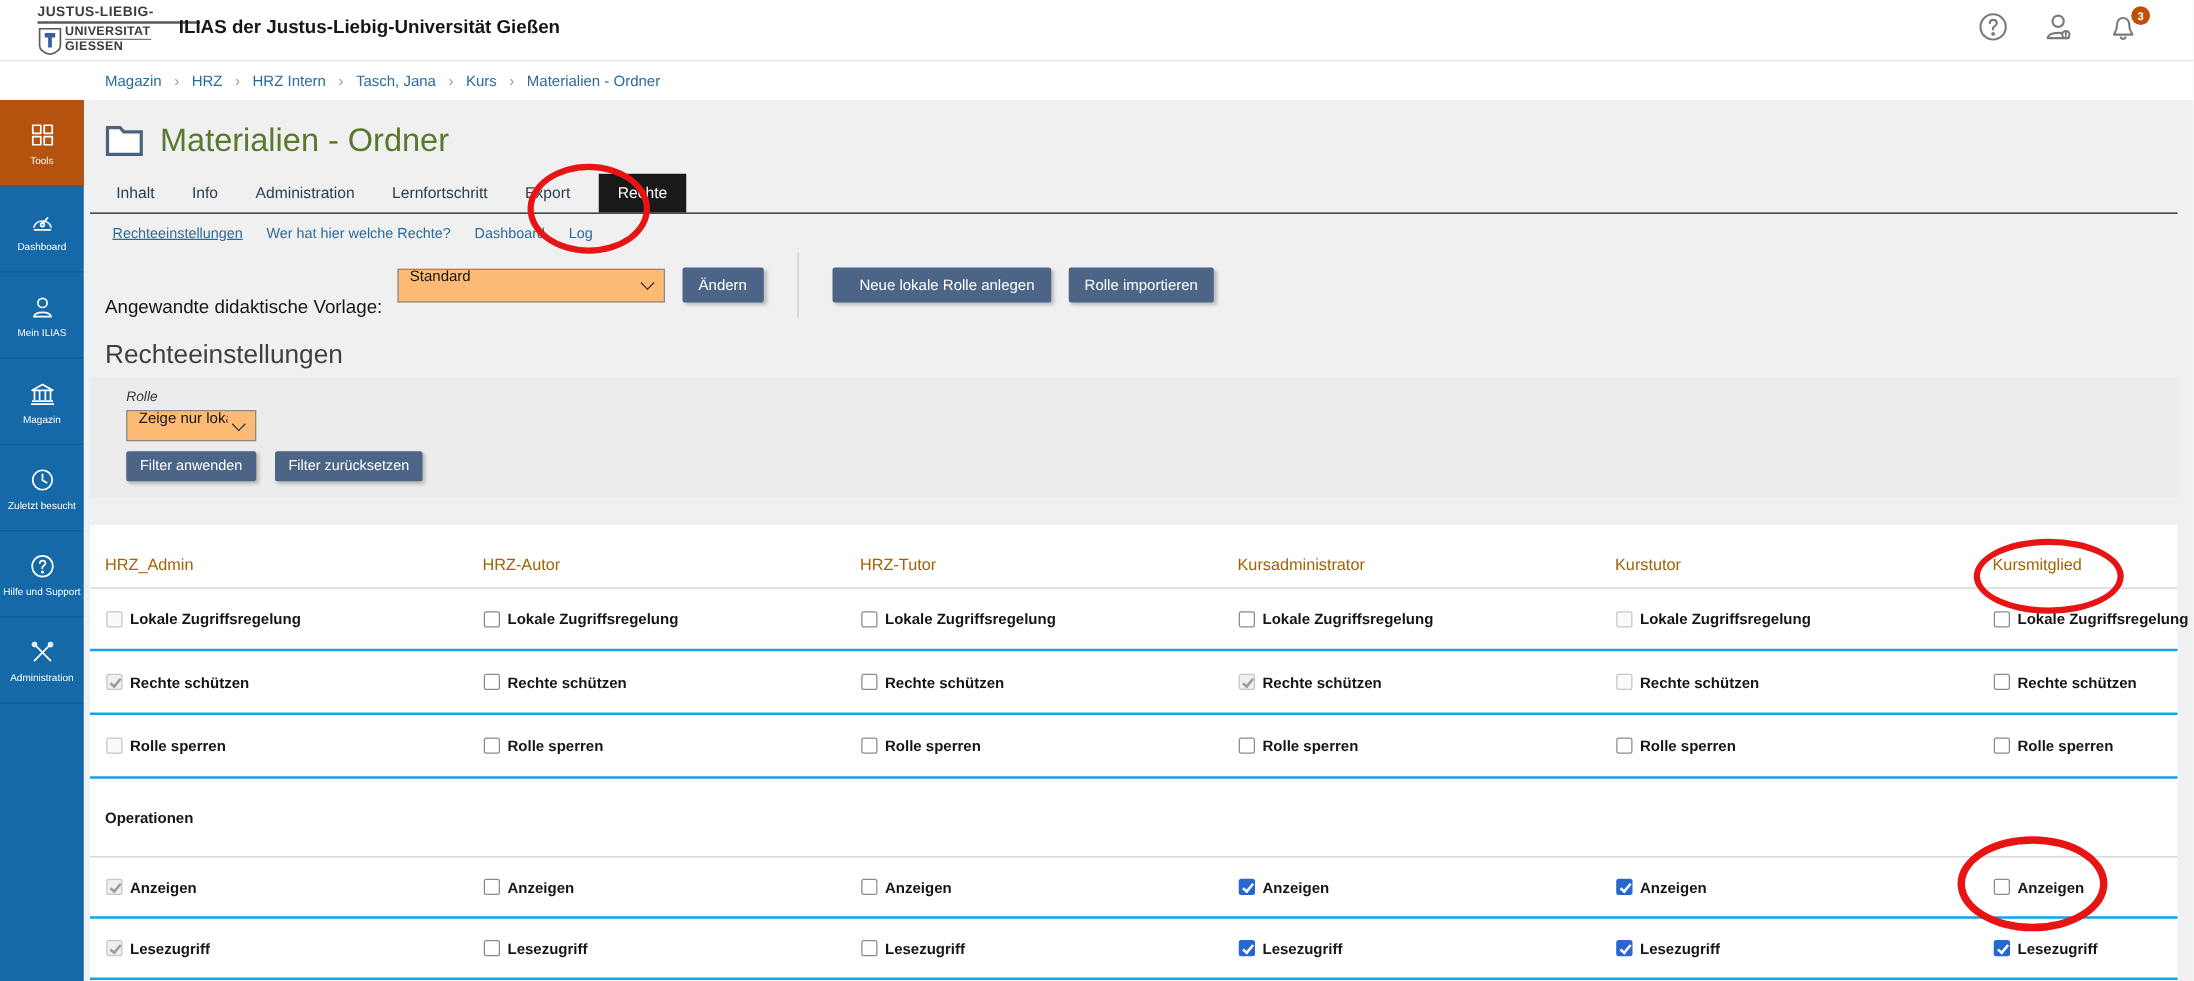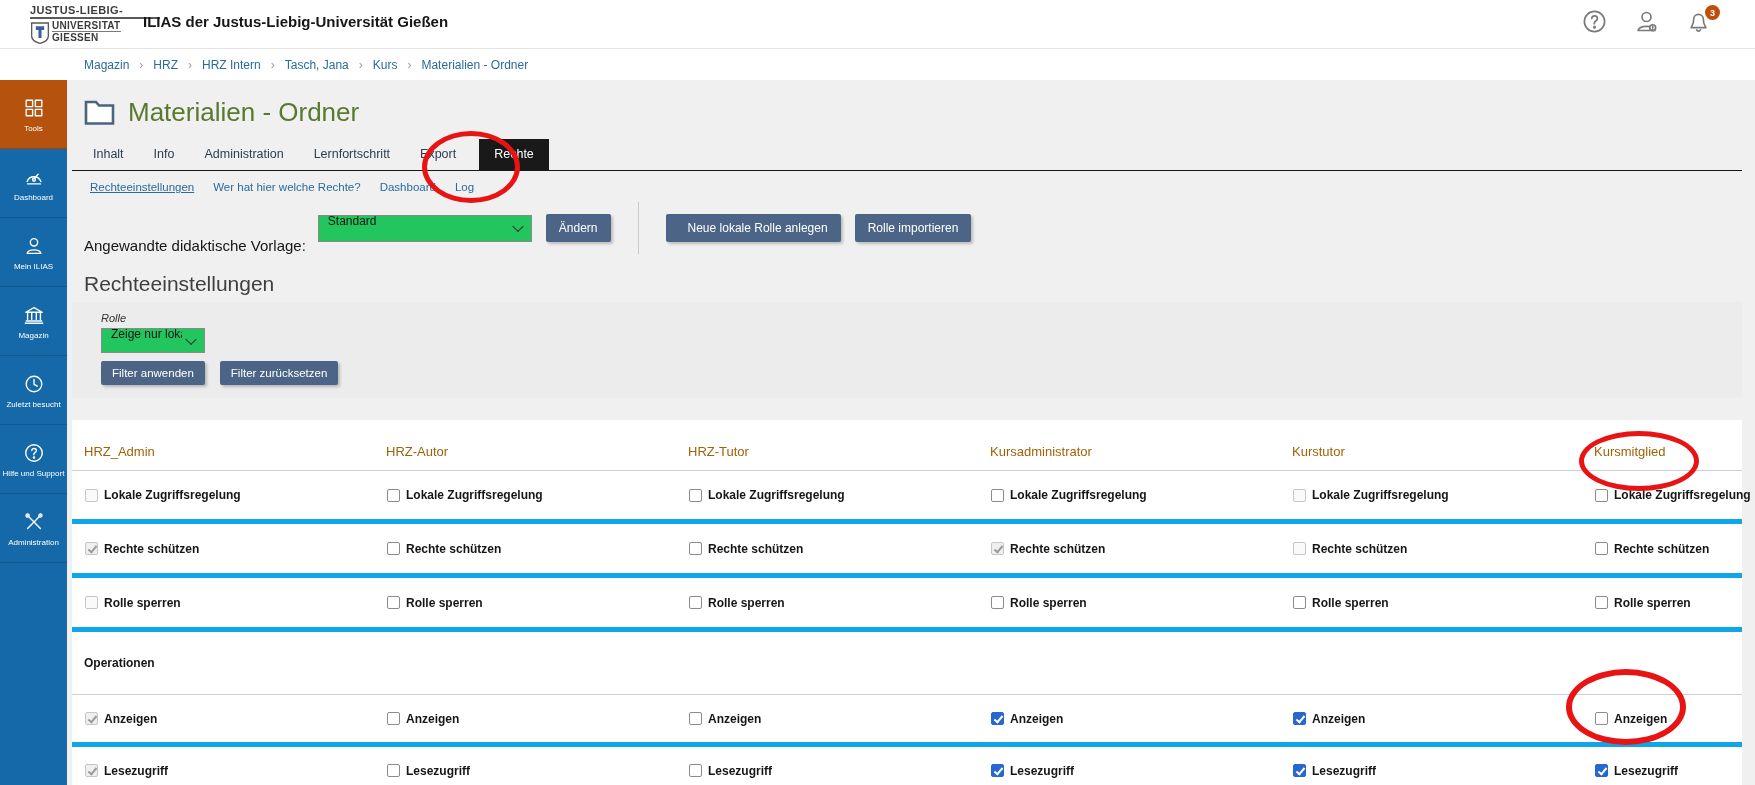--- a/index.html
+++ b/index.html
@@ -44,21 +44,21 @@
   .tab{font-size:12.5px;color:#2b3e4f;padding:0 3px 9px 3px;margin-left:24px;cursor:pointer;white-space:nowrap;}
   .tab:first-child{margin-left:18px;}
   .tab.active{background:#191919;color:#fff;padding:8px 15px 9px 15px;margin-left:20px;}
 
   #subtabs{position:absolute;left:90px;top:181px;display:flex;gap:19px;font-size:11.5px;}
   .subtab{color:#2a6b9c;cursor:pointer;white-space:nowrap;}
   .subtab.active{text-decoration:underline;}
 
   #template-form{position:absolute;left:84px;top:206px;height:44px;display:flex;align-items:center;}
   #template-form .flabel{font-size:15px;color:#161616;margin-top:34px;}
-  .sel{position:relative;background:#22c55e;border:1px solid #8a8a8a;height:27px;display:flex;align-items:center;
+  .sel{position:relative;background:#fdba74;border:1px solid #8a8a8a;height:27px;display:flex;align-items:center;
        padding:0 22px 14px 9px;box-sizing:border-box;cursor:pointer;overflow:hidden;}
   .sel-text{font-size:12px;white-space:nowrap;overflow:hidden;}
   .sel-arrow{position:absolute;right:9px;top:50%;width:7px;height:7px;border-right:1.5px solid #333;
              border-bottom:1.5px solid #333;transform:translateY(-70%) rotate(45deg);}
   #tpl-select{width:214px;margin-left:12px;}
   .btn{background:#4c6586;color:#fff;font-size:12px;border:none;border-radius:2px;padding:7px 13px;cursor:pointer;
        box-shadow:2px 2px 3px rgba(0,0,0,.22);white-space:nowrap;}
   #btn-change{margin-left:14px;}
   .vdiv{width:1px;height:52px;background:#c9c9c9;margin-left:27px;}
   #btn-create{margin-left:27px;padding-left:22px;}
@@ -69,21 +69,21 @@
   #filter-panel{position:absolute;left:72px;right:13px;top:302px;height:96px;background:#ececec;}
   #filter-label{position:absolute;left:29px;top:10px;font-size:11px;font-style:italic;color:#333;}
   #role-select{position:absolute;left:29px;top:26px;width:104px;height:25px;}
   #filter-buttons{position:absolute;left:29px;top:59px;display:flex;gap:15px;}
   #filter-buttons .btn{font-size:11.5px;padding:6px 11px;}
 
   
   #ptable{position:absolute;left:72px;right:13px;top:420px;bottom:0;background:#fff;}
   #thead{position:relative;height:50px;border-bottom:1px solid #cfcfcf;}
   .thcol{position:absolute;top:24px;font-size:13px;color:#a16207;white-space:nowrap;}
-  .trow{position:relative;border-bottom:5px solid #0ea5e9;text-decoration:underline;}
+  .trow{position:relative;border-bottom:2px solid #0ea5e9;text-decoration:underline;}
   .cell{position:absolute;top:50%;transform:translateY(-50%);display:flex;align-items:center;}
   .cb{width:13px;height:13px;box-sizing:border-box;border:1px solid #8b8b8b;background:#fff;border-radius:2px;
       position:relative;flex:0 0 auto;cursor:pointer;}
   .cb.checked{background:#2767cf;border-color:#2767cf;}
   .cb.checked::after{content:"";position:absolute;left:4px;top:1px;width:3px;height:7px;border:solid #fff;
                      border-width:0 2px 2px 0;transform:rotate(40deg);}
   .cb.dis{border-color:#c6c6c6;background:#fafafa;cursor:default;}
   .cb.dis.checked{background:#efefef;border-color:#c6c6c6;}
   .cb.dis.checked::after{border-color:#9b9b9b;}
   .cblabel{font-size:12px;font-weight:bold;color:#161616;margin-left:6px;white-space:nowrap;cursor:pointer;}

